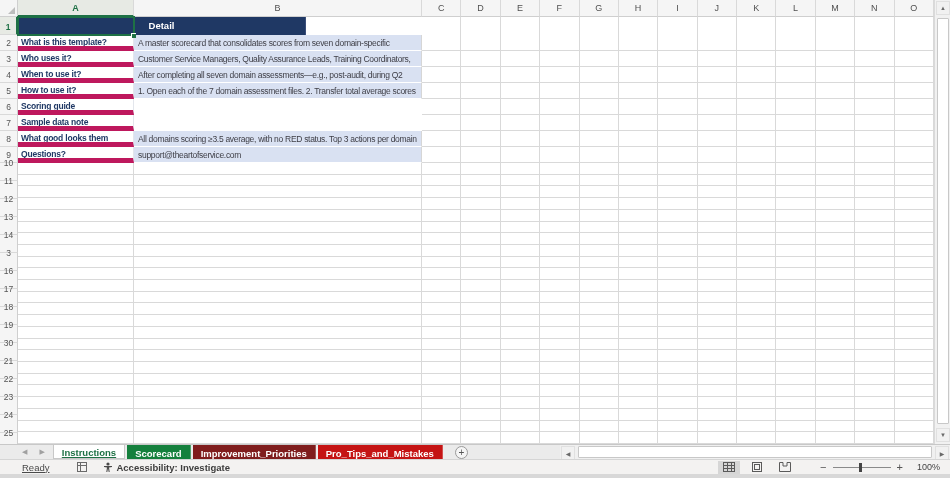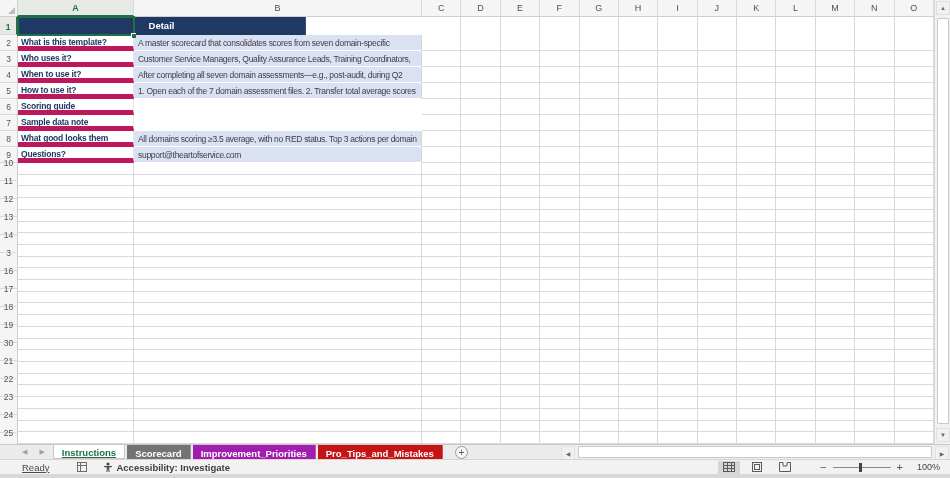--- a/index.html
+++ b/index.html
@@ -250,24 +250,24 @@
   <div id="tabstrip">
     <div id="tabnav">
       <span>◀</span>
       <span>▶</span>
     </div>
     <div id="tabs">
 
     <div class="tab active">
         <span>Instructions</span>
       </div>
-        <div class="tab" style="background: #737373; color: rgb(255, 255, 255);">
+        <div class="tab" style="background: #15803d; color: rgb(255, 255, 255);">
         <span>Scorecard</span>
       </div>
-        <div class="tab" style="background: #a21caf; color: rgb(255, 255, 255);">
+        <div class="tab" style="background: #7f1d1d; color: rgb(255, 255, 255);">
         <span>Improvement_Priorities</span>
       </div>
         <div class="tab" style="background: rgb(197, 20, 20); color: rgb(255, 255, 255);">
         <span>Pro_Tips_and_Mistakes</span>
       </div>
       </div>
     <div id="addsheet">+</div>
     <div id="tabdots">⋮</div>
   </div>
 

